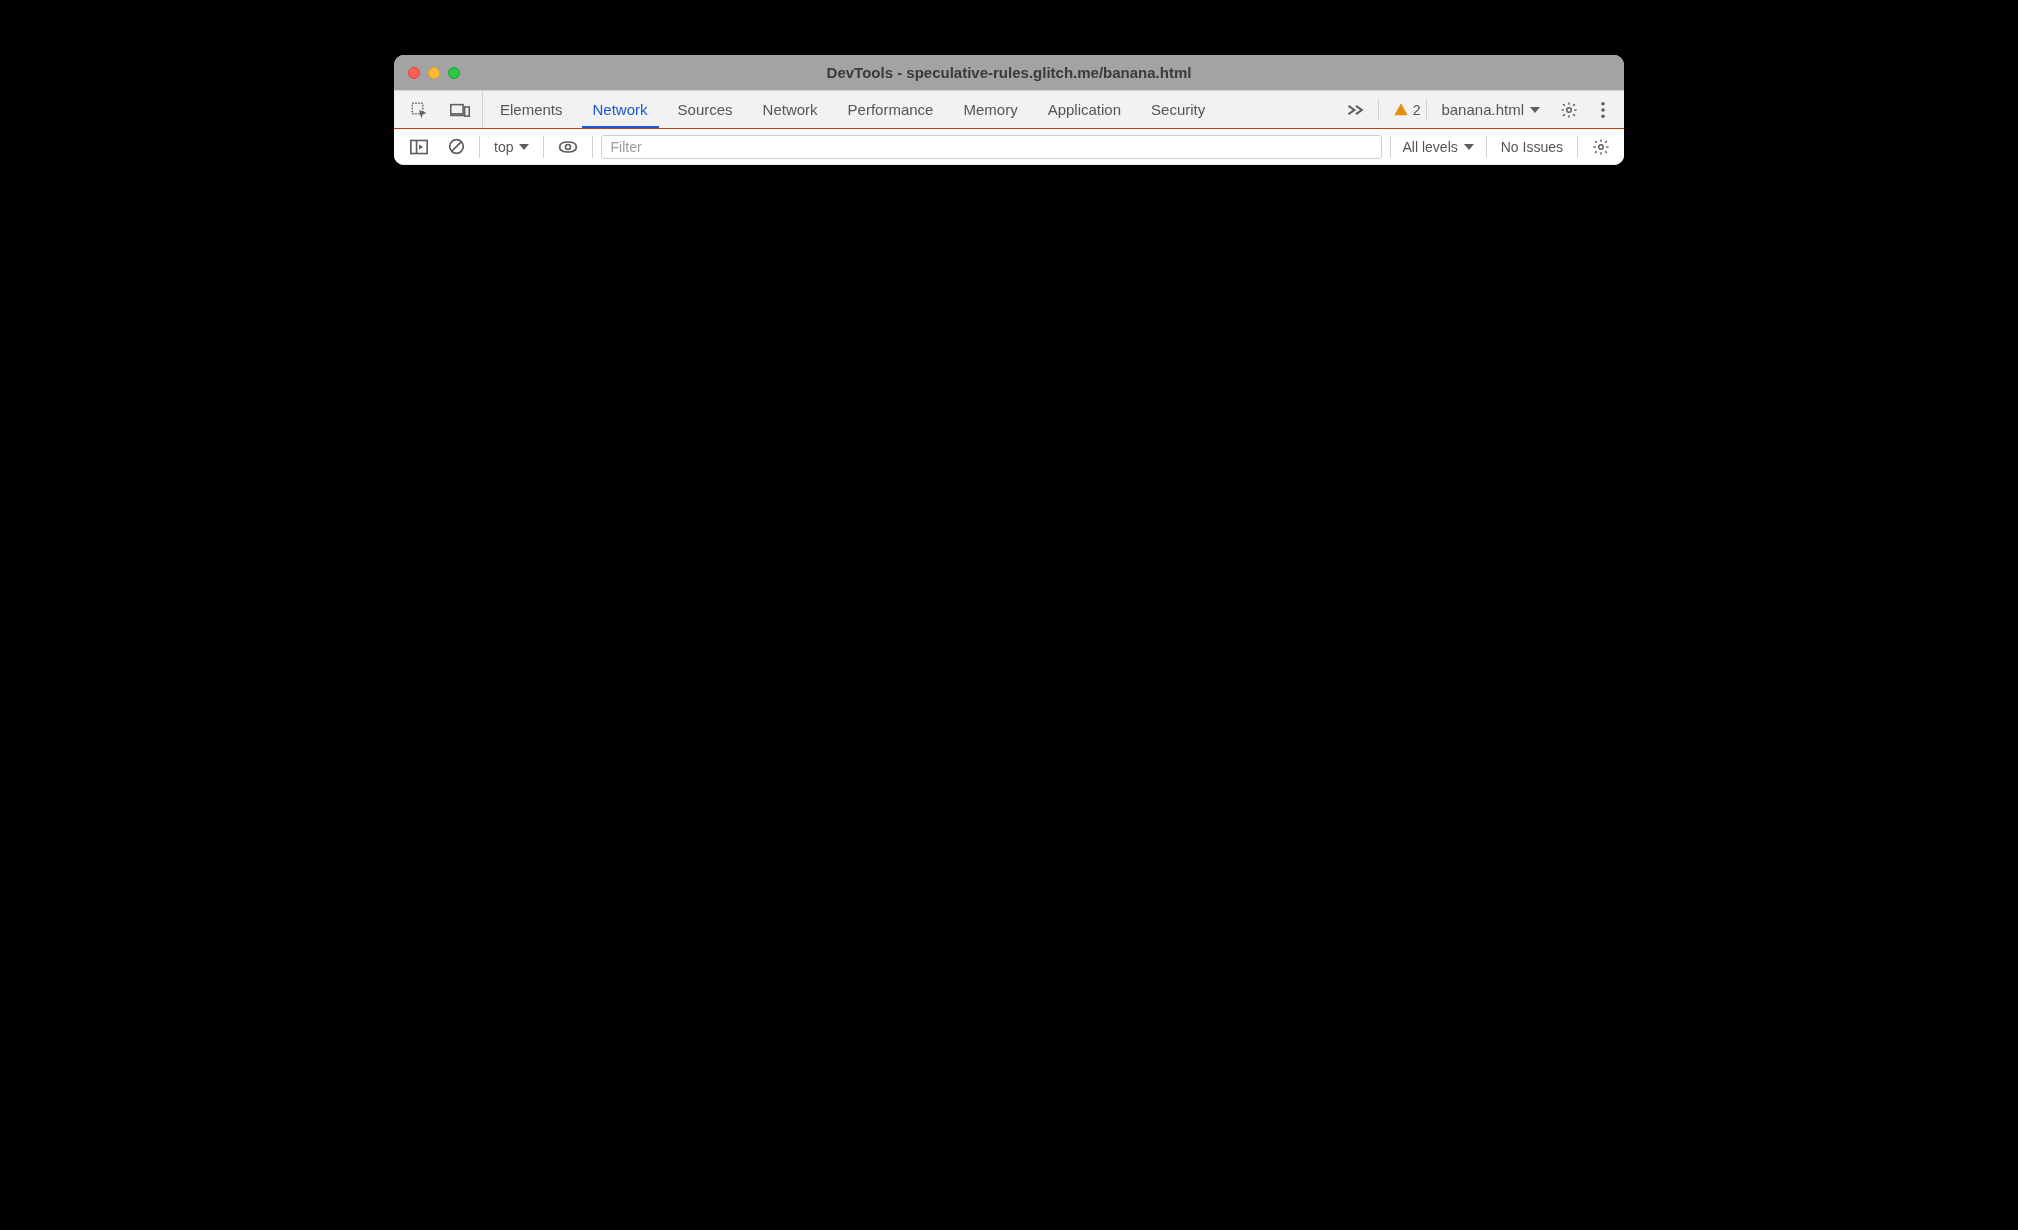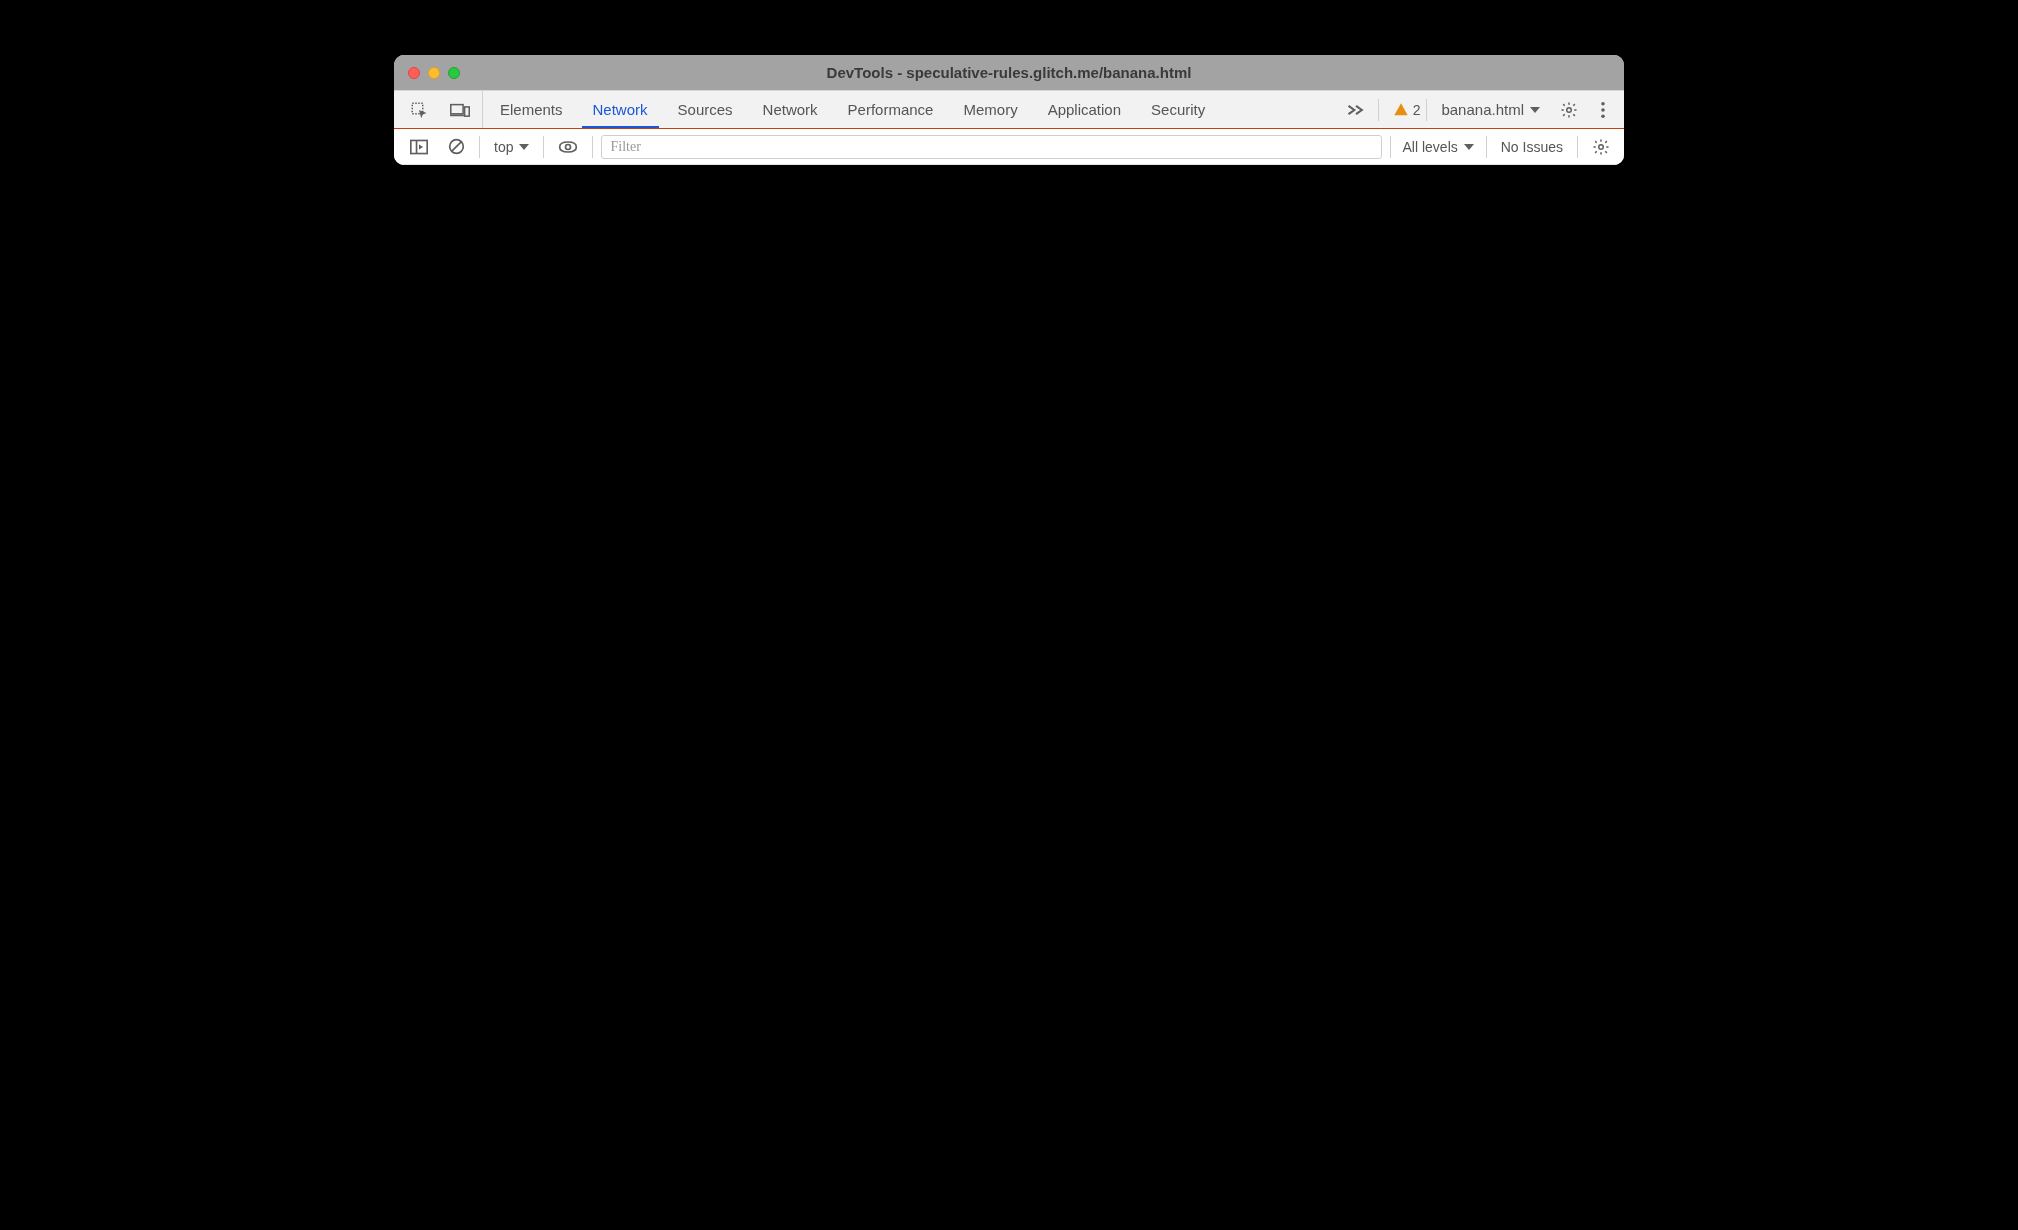--- a/index.html
+++ b/index.html
@@ -127,21 +127,20 @@
   }
   .filter-input{
     flex:1;
     height:24px;
     border:1px solid #cfcfcf;
     border-radius:3px;
     padding:0 8px;
     font-size:14px;
     color:#701a75;
     background:#fff;
-    font-family:Liberation Serif, serif;
   }
   .filter-input::placeholder{color:#9a9a9a;}
   .levels{display:flex;align-items:center;gap:6px;padding:0 4px;white-space:nowrap;}
   .noissues{white-space:nowrap;padding:0 6px;}
   
   .consolebody{
     background:#fff;
     min-height:560px;
     font-family: "SFMono-Regular", Menlo, Consolas, monospace;
     font-size:13px;

